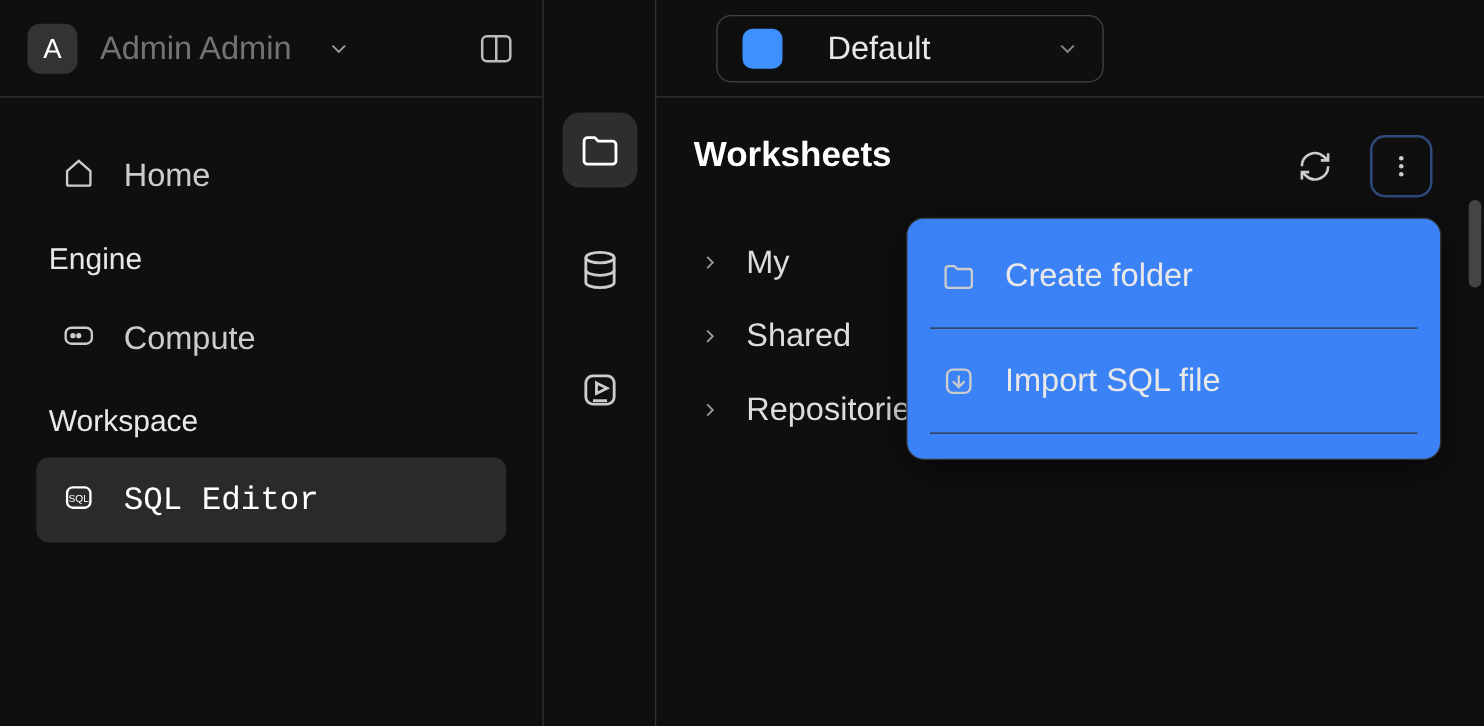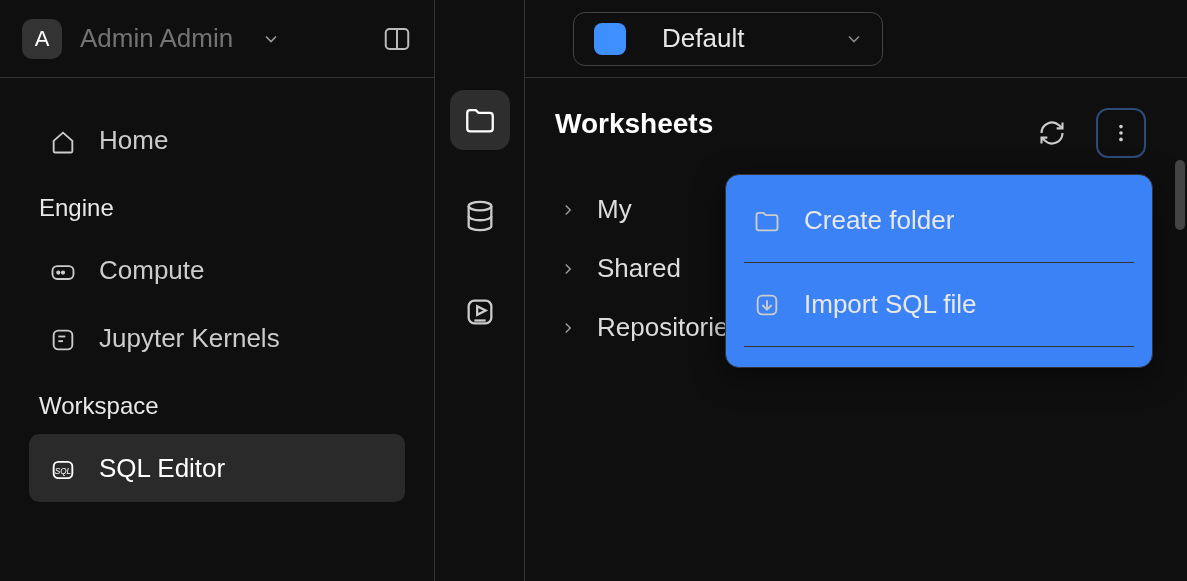--- a/index.html
+++ b/index.html
@@ -68,34 +68,33 @@
       padding: 18px 18px;
       border-radius: 10px;
       font-size: 26px;
       color: #ccc;
       cursor: pointer;
     }
     .nav-item.active {
       background: #2a2a2a;
       color: #fff;
     }
-    .nav-item.active .nav-label { color: #fff; }
+    .nav-item.active .nav-label { color: #fff; font-family: Liberation Mono, monospace; }
     .section-label {
       font-size: 24px;
       color: #e8e8e8;
       font-weight: 400;
       padding: 20px 10px 14px 10px;
     }
     .nav-icon-box {
       width: 32px;
       height: 32px;
       display: flex;
-      align-items: flex-end;
+      align-items: flex-start;
       justify-content: center;
-      font-style: italic;
     }
     
     
     .midrail {
       width: 90px;
       height: 100%;
       display: flex;
       flex-direction: column;
       align-items: center;
       padding-top: 90px;
@@ -295,30 +294,20 @@
       <span class="nav-icon-box">
         <svg width="28" height="28" viewBox="0 0 24 24" fill="none" stroke="currentColor" stroke-width="1.6">
             <rect x="3" y="7" width="18" height="11" rx="4"></rect>
             <circle cx="8" cy="12.5" r="1" fill="currentColor"></circle>
             <circle cx="12" cy="12.5" r="1" fill="currentColor"></circle>
           </svg>
       </span>
       <span class="nav-label">Compute</span>
     </div>
 
-    <div class="nav-item">
-      <span class="nav-icon-box">
-        <svg width="28" height="28" viewBox="0 0 24 24" fill="none" stroke="currentColor" stroke-width="1.6">
-            <rect x="4" y="4" width="16" height="16" rx="4"></rect>
-            <line x1="8" y1="9" x2="14" y2="9"></line>
-            <line x1="8" y1="13" x2="12" y2="13"></line>
-          </svg>
-      </span>
-      <span class="nav-label">Jupyter Kernels</span>
-    </div>
 
     <div class="section-label">Workspace</div>
 
     <div class="nav-item active">
       <span class="nav-icon-box">
         <svg width="28" height="28" viewBox="0 0 24 24" fill="none" stroke="currentColor" stroke-width="1.6">
             <rect x="4" y="5" width="16" height="14" rx="4"></rect>
             <text x="12" y="15" font-size="7" text-anchor="middle" fill="currentColor" stroke="none">SQL</text>
           </svg>
       </span>

